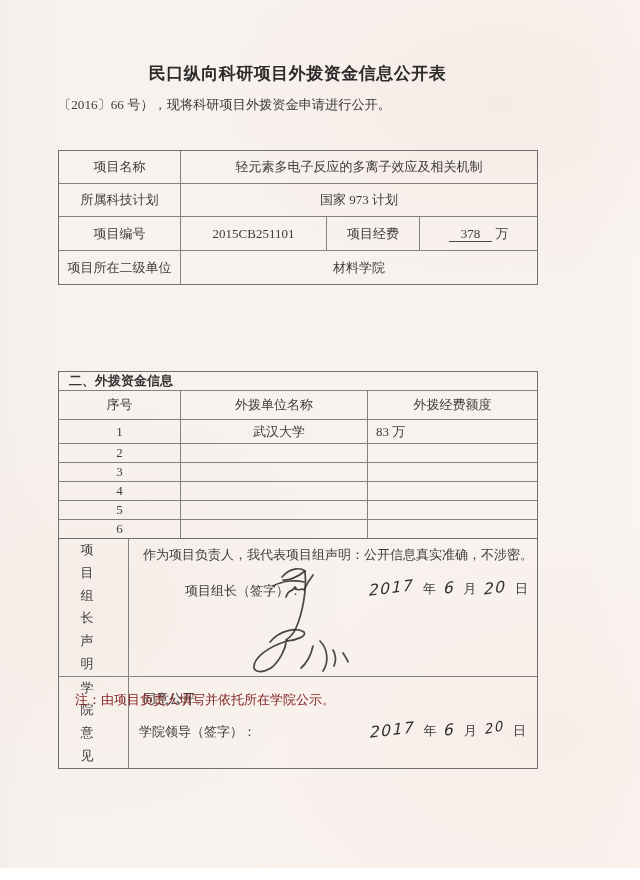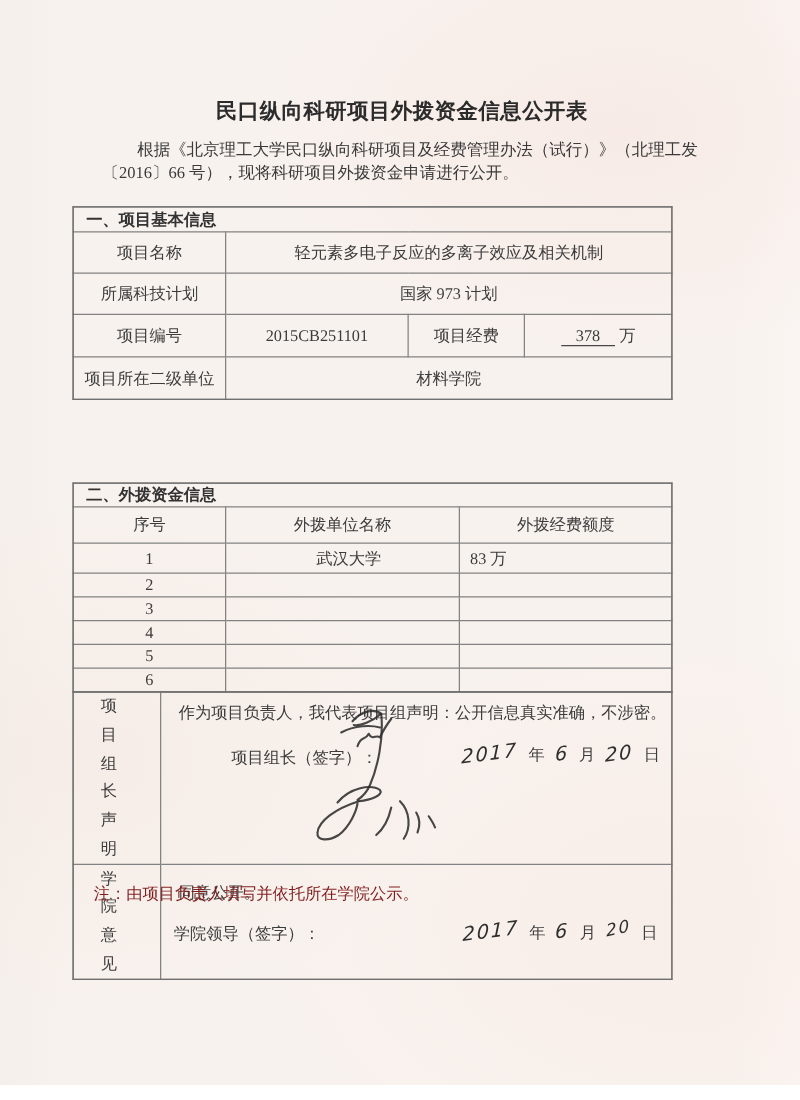--- a/index.html
+++ b/index.html
@@ -13,21 +13,21 @@
   }
   .paper{
     position:absolute;left:0;top:0;width:640px;height:868px;
     background:
       radial-gradient(ellipse 420px 260px at 78% 12%, rgba(247,229,224,.55), rgba(247,229,224,0) 70%),
       radial-gradient(ellipse 380px 300px at 12% 70%, rgba(243,231,224,.5), rgba(243,231,224,0) 70%),
       radial-gradient(ellipse 500px 340px at 85% 85%, rgba(249,235,229,.55), rgba(249,235,229,0) 70%),
       linear-gradient(90deg, #f5efeb 0%, #f8f2ee 8%, #f8f2ee 92%, #faf5f2 100%);
   }
   .bottom-strip{position:absolute;left:0;top:868px;width:640px;height:12px;background:#ffffff;}
-  .content{position:absolute;left:58px;top:15px;width:479px;height:705px;padding-left:24px;}
+  .content{position:absolute;left:58px;top:0;width:479px;height:705px;}
 
   .title{
     margin:0;padding-top:62px;
     text-align:center;
     font-size:17px;font-weight:bold;color:#2b2b2b;
     letter-spacing:.5px;
   }
   .intro{margin-top:11px;font-size:13.2px;line-height:17.5px;color:#3a3a3a;}
   .intro .indent{text-indent:2.1em;}
 
@@ -83,35 +83,31 @@
 <body>
 
 <div class="paper"></div>
 <div class="bottom-strip"></div>
 
 <div class="content">
 
   <h1 class="title">民口纵向科研项目外拨资金信息公开表</h1>
 
   <div class="intro">
-    <div class="indent">根据《北京理工大学民口纵向科研项目及经费管理办法（试行）》（北理工发</div>
     <div>〔2016〕66 号），现将科研项目外拨资金申请进行公开。</div>
   </div>
 
   <table class="t1">
     <colgroup>
         <col style="width:122px">
         <col style="width:146px">
         <col style="width:93px">
         <col style="width:118px">
       </colgroup>
     <tbody>
-        <tr>
-      <td colspan="4" class="sec" style="height:19px">一、项目基本信息</td>
-    </tr>
     <tr>
       <td style="height:32px">项目名称</td>
       <td colspan="3">轻元素多电子反应的多离子效应及相关机制</td>
     </tr>
     <tr>
       <td style="height:32px">所属科技计划</td>
       <td colspan="3">国家 973 计划</td>
     </tr>
     <tr>
       <td style="height:33px">项目编号</td>

